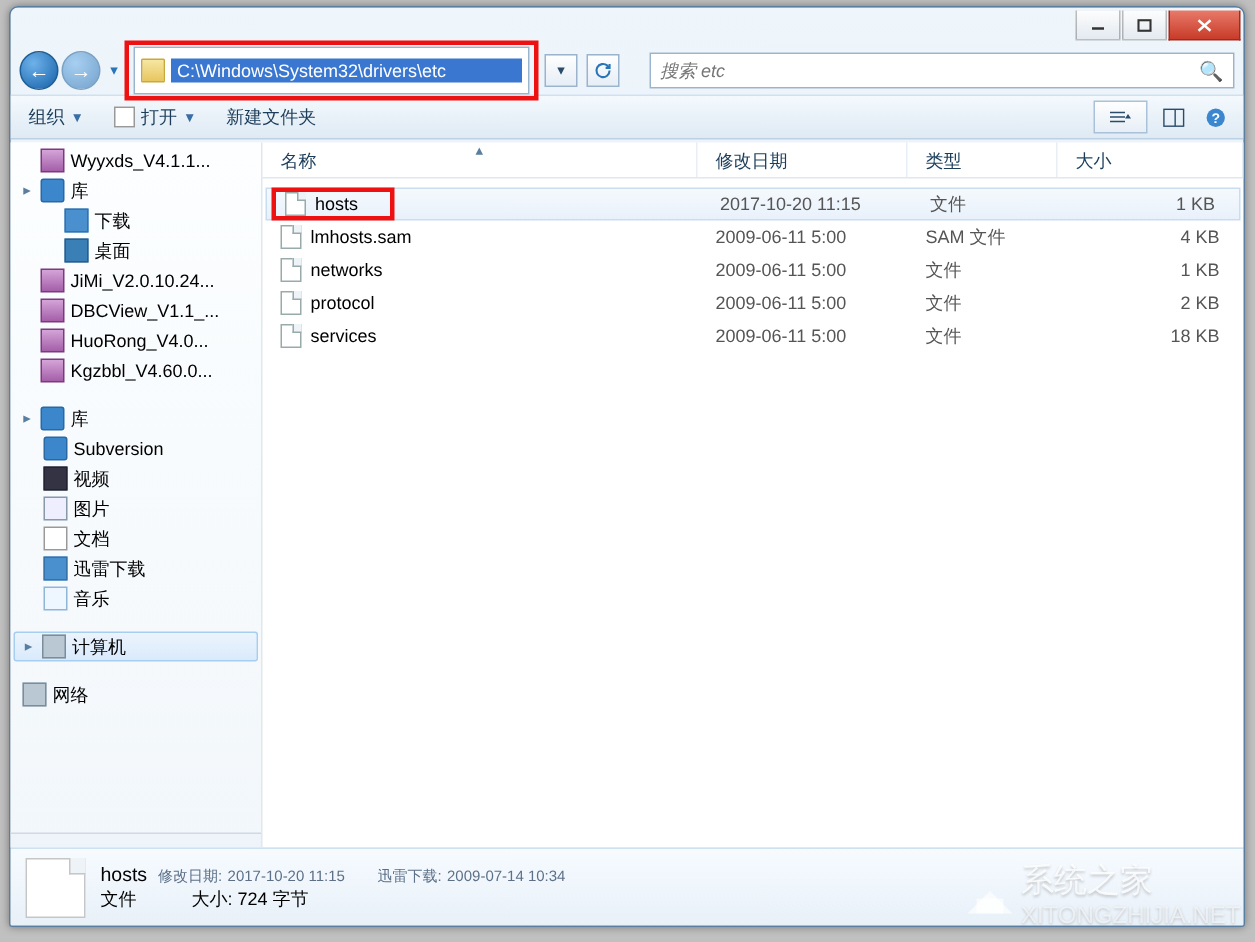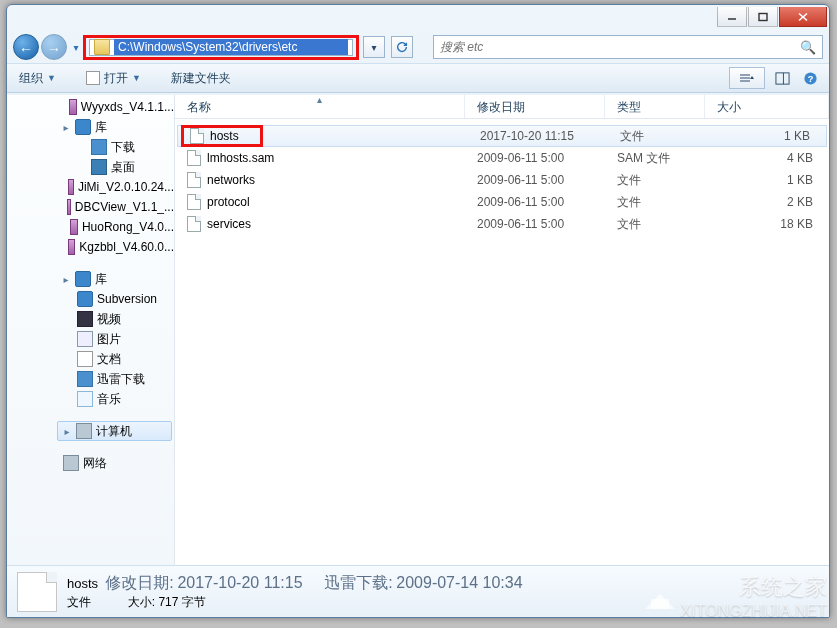--- a/index.html
+++ b/index.html
@@ -80,21 +80,21 @@
     flex: 0 0 264px;
     position: relative;
   }
   .addressbar-redbox {
     position: absolute;
     left: -6px; top: -4px; right: -6px; bottom: -4px;
     border: 3px solid #e11;
     pointer-events: none;
   }
   .addressbar {
-    height: 17px;
+    height: 32px;
     border: 1px solid #9bb4cd;
     background: #fff;
     display: flex; align-items: center;
     padding: 0 4px;
   }
   .addr-icon {
     width: 16px; height: 16px;
     background: linear-gradient(#f6e6a1,#e8c65f);
     border: 1px solid #c7a93d;
     border-radius: 1px;
@@ -137,21 +137,21 @@
   }
   .search-icon { color:#3a6fa3; width:20px; text-align:center; font-size:13px;}
   
   .toolbar {
     height: 30px;
     background: linear-gradient(#f4f9fd,#dfeaf4);
     border-top: 1px solid #cfe0ef;
     border-bottom: 1px solid #bcd0e3;
     display:flex; align-items:center;
     padding: 0 8px;
-    gap: 22px;
+    gap: 12px;
     color:#1c3d5a;
   }
   .tb-item { display:flex; align-items:center; gap:4px; padding:2px 4px; }
   .tb-item .chev { font-size:9px; color:#3a6fa3; }
   .tb-right { margin-left:auto; display:flex; align-items:center; gap:6px;}
   .tb-view-btn {
     width: 36px; height: 22px;
     border:1px solid #a9c2d9;
     background: linear-gradient(#fefefe,#e6eef6);
     display:flex; align-items:center; justify-content:center;
@@ -165,21 +165,21 @@
     top: 90px; left:0; right:0;
     bottom: 52px;
     display:flex;
     background:#fff;
   }
   .sidebar {
     width: 168px;
     border-right: 1px solid #e1e7ee;
     overflow: hidden;
     background: linear-gradient(#fcfeff, #f2f7fb);
-    display:flex; padding-left:48px;
+    display:flex; flex-direction:column;
   }
   .sidebar .scroll {
     flex:1; overflow:hidden; padding: 2px 0 8px 0;
   }
   .tree-row {
     display:flex; align-items:center;
     height: 20px;
     padding-left: 6px;
     gap: 4px;
     white-space: nowrap; overflow:hidden;
@@ -284,32 +284,31 @@
     width:40px; height:40px;
     background:#fff; border:1px solid #c6c6c6;
     position:relative;
   }
   .details .thumb::after {
     content:''; position:absolute; right:-1px; top:-1px;
     width:10px; height:10px; background:#eef3f8;
     border-left:1px solid #c6c6c6; border-bottom:1px solid #c6c6c6;
   }
   .details .name { font-size:13px; color:#000;}
-  .details .name .sub { color:#5c7088; font-size:16px;}
+  .details .name .sub { color:#5c7088; font-size:10px;}
   .details .left { display:flex; flex-direction:column;}
   
   .wm {
     position:absolute;
     right:10px; bottom:8px;
     color: rgba(255,255,255,.8);
     font-size:22px;
     display:flex; align-items:center; gap:6px;
     pointer-events:none;
     text-shadow: 0 1px 2px rgba(0,0,0,.2);
-    text-align: right;
   }
   .wm .house {
     width:30px; height:26px; position:relative;
   }
   .wm .house::before {
     content:''; position:absolute; left:0; bottom:0;
     width:0; height:0;
     border-left:15px solid transparent;
     border-right:15px solid transparent;
     border-bottom:15px solid rgba(255,255,255,.65);
@@ -574,21 +573,21 @@
           &nbsp;<span class="sub lab">修改日期:</span>
           <span class="sub val">2017-10-20 11:15</span>
           &nbsp;&nbsp;&nbsp;&nbsp;
           <span class="sub lab">迅雷下载:</span>
           <span class="sub val">2009-07-14 10:34</span>
         </div>
         <div>
           <span class="sub">文件</span>
           &nbsp;&nbsp;&nbsp;&nbsp;&nbsp;&nbsp;&nbsp;&nbsp;&nbsp;
           <span class="sub lab">大小:</span>
-          <span class="sub val">717 字节</span>
+          <span class="sub val">724 字节</span>
         </div>
       </div>
     </div>
 
   </div>
 
   <div class="wm">
     <div class="house"></div>
     <div>
       <span>系统之家</span>

